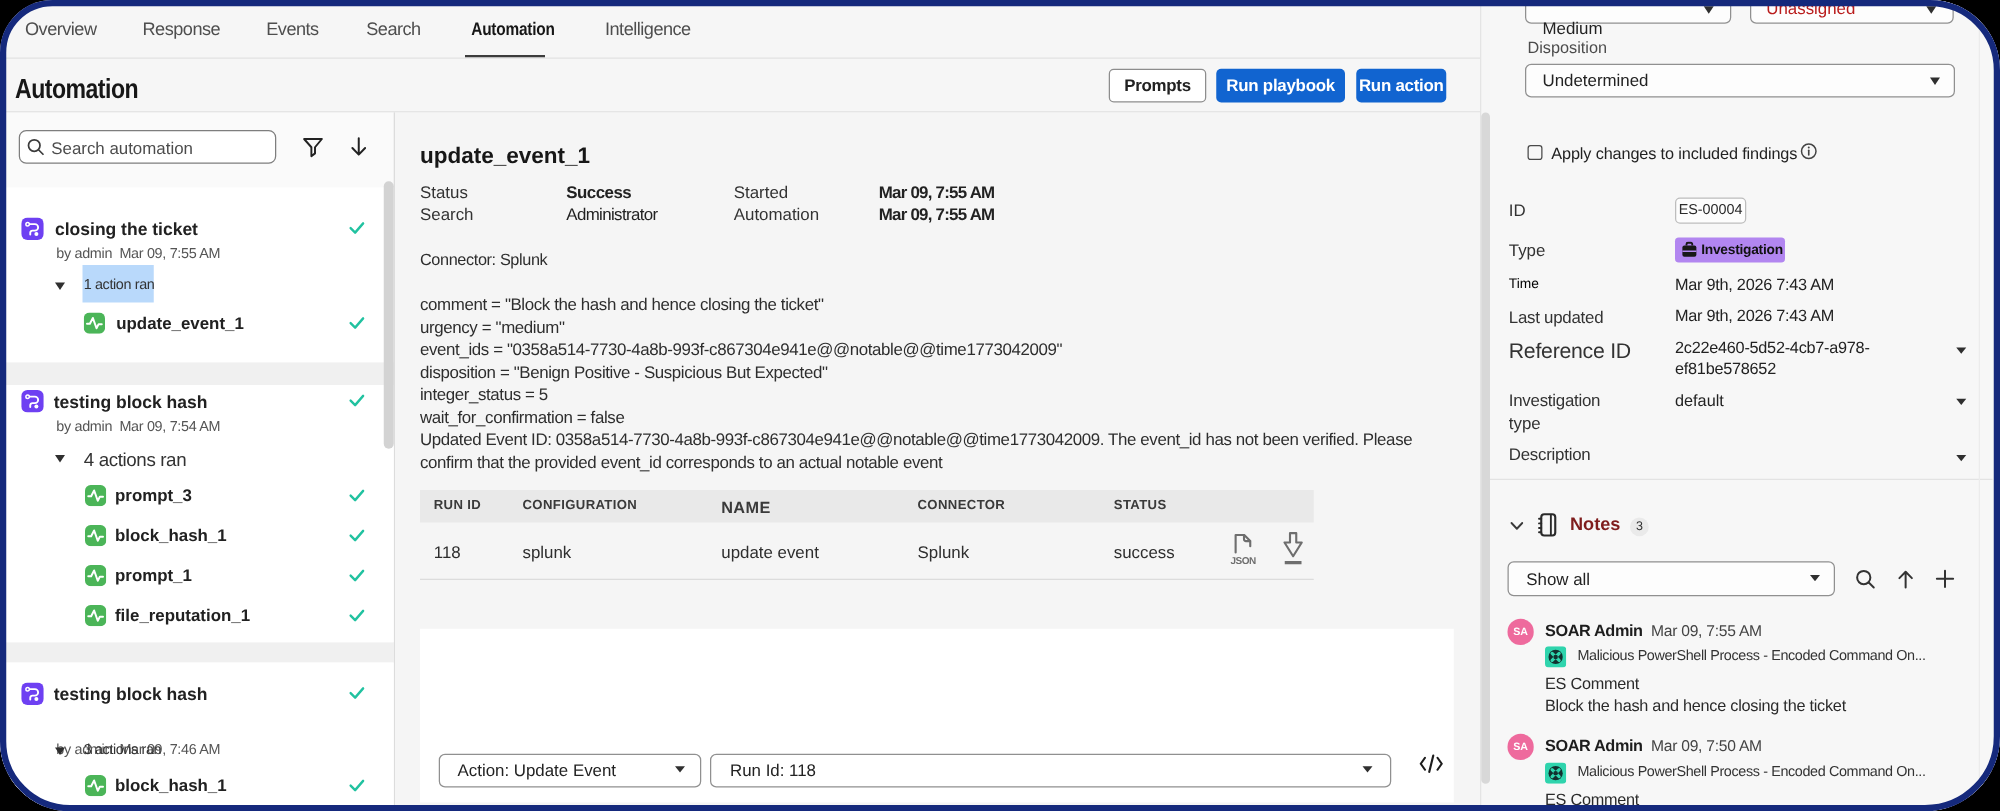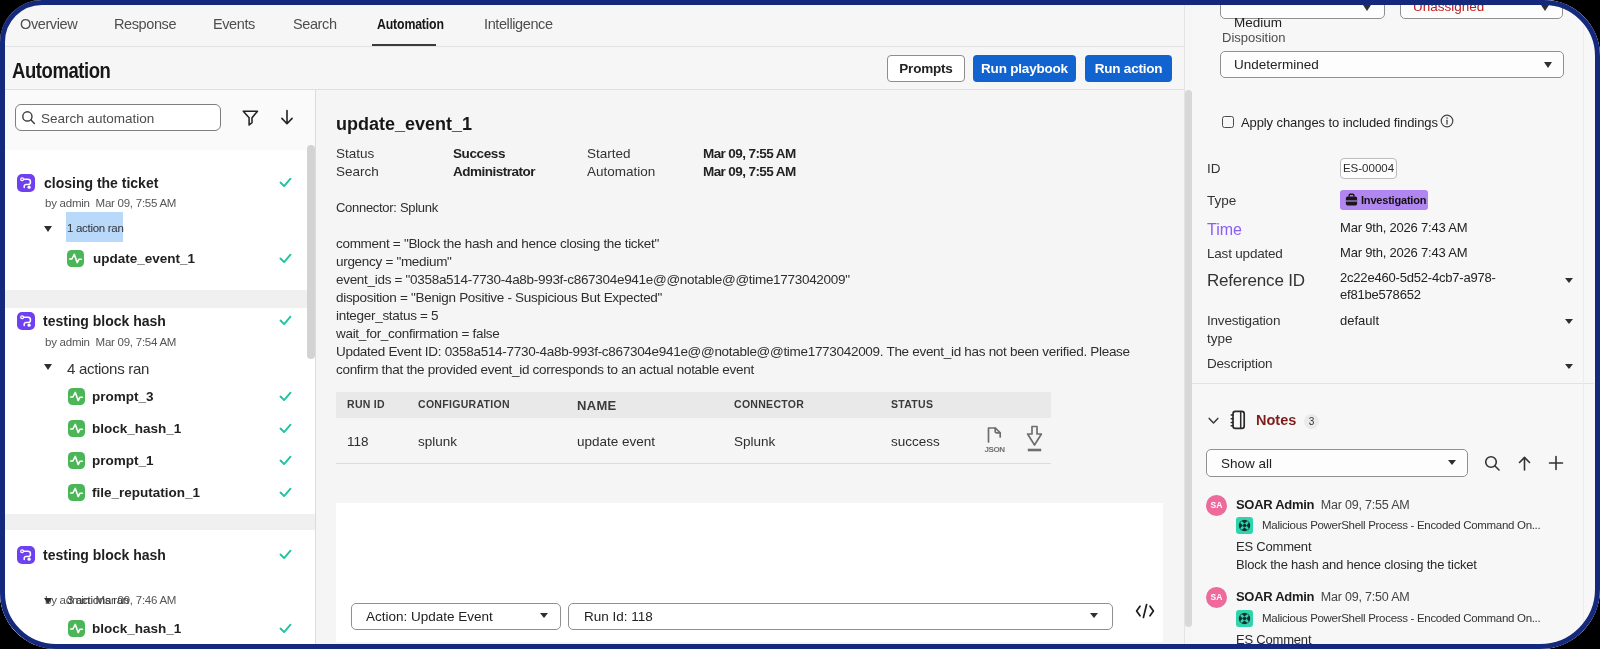--- a/index.html
+++ b/index.html
@@ -26,21 +26,21 @@
   <div class="txt" style="left:213px; top:16px; font-size:14.5px; letter-spacing:-0.4px; color:#4e4e4e;">Events</div>
   <div class="txt" style="left:293px; top:16px; font-size:14.5px; letter-spacing:-0.4px; color:#4e4e4e;">Search</div>
   <div class="txt" style="left:377px; top:16px; font-size:14.5px; letter-spacing:-0.2px; color:#161616; font-weight:700; transform:scaleX(0.85); transform-origin:left center;">Automation</div>
   <div class="txt" style="left:484px; top:16px; font-size:14.5px; letter-spacing:-0.4px; color:#4e4e4e;">Intelligence</div>
   <div class="abs" style="left:372px; top:44px; width:64px; height:2px; background:#3c3c3c;"></div>
   <div class="hline" style="left:0; top:46px; width:1184px;"></div>
 
   <div class="txt" style="left:12px; top:58px; font-size:22px; letter-spacing:-0.5px; font-weight:700; color:#171717; transform:scaleX(0.84); transform-origin:left top;">Automation</div>
   <div class="abs" style="left:887px; top:55px; width:78px; height:27px; background:#fff; border:1px solid #8d8d8d; border-radius:4px; text-align:center; line-height:25px; font-size:13.5px; letter-spacing:-0.2px; font-weight:700; color:#222;">Prompts</div>
   <div class="abs" style="left:973px; top:55px; width:103px; height:27px; background:#1164d0; border-radius:4px; text-align:center; line-height:27px; font-size:13.5px; letter-spacing:-0.2px; font-weight:700; color:#fff;">Run playbook</div>
-  <div class="abs" style="left:1085px; top:55px; width:87px; height:27px; background:#1164d0; border-radius:4px; text-align:center; line-height:27px; font-size:13.5px; letter-spacing:-0.2px; font-weight:700; color:#fff;">Run action</div>
+  <div class="abs" style="left:1085px; top:55px; width:72px; height:27px; background:#1164d0; border-radius:4px; text-align:center; line-height:27px; font-size:13.5px; letter-spacing:-0.2px; font-weight:700; color:#fff;">Run action</div>
   <div class="hline" style="left:0; top:89px; width:1184px; background:#e0e0e0;"></div>
 
   <div class="abs" style="left:0; top:90px; width:315px; height:555px; background:#fafafa;"></div>
   <div class="vline" style="left:315px; top:90px; height:555px;"></div>
 
   <div class="abs" style="left:15px; top:104px; width:206px; height:27px; background:#fff; border:1px solid #7e7e7e; border-radius:6px;"></div>
   <svg class="abs" style="left:21px; top:110px;" width="15" height="15" viewBox="0 0 15 15">
         <circle cx="6.4" cy="6.4" r="4.6" fill="none" stroke="#3c3c3c" stroke-width="1.4"></circle>
         <line x1="10" y1="10" x2="13.4" y2="13.4" stroke="#3c3c3c" stroke-width="1.4" stroke-linecap="round"></line>
       </svg>
@@ -150,21 +150,21 @@
   <svg class="check" style="left:279px; top:623px;" width="13" height="11" viewBox="0 0 13 11">
         <path d="M1.5 5.5 l3.6 3.6 L11.5 1.7" fill="none" stroke="#21c2a0" stroke-width="1.9" stroke-linecap="round" stroke-linejoin="round"></path>
       </svg>
 
   <div class="abs" style="left:316px; top:90px; width:868px; height:555px; background:#f5f5f5;"></div>
 
   <div class="txt" style="left:336px; top:114px; font-size:18px; font-weight:700; color:#171717;">update_event_1</div>
   <div class="txt" style="left:336px; top:146px; font-size:13.5px; color:#333;">Status</div>
   <div class="txt" style="left:336px; top:164px; font-size:13.5px; color:#333;">Search</div>
   <div class="txt" style="left:453px; top:146px; font-size:13.5px; letter-spacing:-0.4px; font-weight:700; color:#222;">Success</div>
-  <div class="txt" style="left:453px; top:164px; font-size:13.5px; letter-spacing:-0.5px; font-weight:700; color:#222;">Administrator</div>
+  <div class="txt" style="left:453px; top:164px; font-size:13.5px; letter-spacing:-0.5px; font-weight:400; color:#222;">Administrator</div>
   <div class="txt" style="left:587px; top:146px; font-size:13.5px; color:#333;">Started</div>
   <div class="txt" style="left:587px; top:164px; font-size:13.5px; color:#333;">Automation</div>
   <div class="txt" style="left:703px; top:146px; font-size:13.5px; letter-spacing:-0.6px; font-weight:700; color:#222;">Mar 09, 7:55 AM</div>
   <div class="txt" style="left:703px; top:164px; font-size:13.5px; letter-spacing:-0.6px; font-weight:700; color:#222;">Mar 09, 7:55 AM</div>
   <div class="txt" style="left:336px; top:200px; font-size:13px; letter-spacing:-0.3px; color:#2e2e2e;">Connector: Splunk</div>
   <div class="abs" style="left:336px; top:235px; width:860px; font-size:13.5px; letter-spacing:-0.3px; line-height:18px; color:#2e2e2e;">comment = "Block the hash and hence closing the ticket"<br>urgency = "medium"<br>event_ids = "0358a514-7730-4a8b-993f-c867304e941e@@notable@@time1773042009"<br>disposition = "Benign Positive - Suspicious But Expected"<br>integer_status = 5<br>wait_for_confirmation = false<br>Updated Event ID: 0358a514-7730-4a8b-993f-c867304e941e@@notable@@time1773042009. The event_id has not been verified. Please<br>confirm that the provided event_id corresponds to an actual notable event</div>
 
   <div class="abs" style="left:336px; top:392px; width:715px; height:26px; background:#e9e9e9;"></div>
   <div class="txt" style="left:347px; top:398px; font-size:10.5px; font-weight:700; letter-spacing:0.3px; color:#3a3a3a;">RUN ID</div>
   <div class="txt" style="left:418px; top:398px; font-size:10.5px; font-weight:700; letter-spacing:0.3px; color:#3a3a3a;">CONFIGURATION</div>
@@ -223,21 +223,21 @@
   <div class="txt" style="left:1207px; top:161px; font-size:13.5px; color:#333;">ID</div>
   <div class="abs" style="left:1340px; top:158px; width:57px; height:21px; background:#fdfdfd; border:1px solid #bdbdbd; border-radius:4px; text-align:center; line-height:19px; font-size:11.5px; color:#2c2c2c;">ES-00004</div>
   <div class="txt" style="left:1207px; top:193px; font-size:13.5px; color:#333;">Type</div>
   <div class="abs" style="left:1340px; top:190px; width:88px; height:20px; background:#b286f0; border-radius:3px;"></div>
   <svg class="abs" style="left:1345px; top:193px;" width="13" height="14" viewBox="0 0 13 14">
         <path d="M4.2 3.4 V2.3 a1.1 1.1 0 0 1 1.1-1.1 h2.4 a1.1 1.1 0 0 1 1.1 1.1 V3.4" fill="none" stroke="#181818" stroke-width="1.5"></path>
         <rect x="0.9" y="3.4" width="11.2" height="9" rx="1.6" fill="#181818"></rect>
         <line x1="0.9" y1="8" x2="12.1" y2="8" stroke="#b286f0" stroke-width="1.2"></line>
       </svg>
   <div class="txt" style="left:1361px; top:194px; font-size:11px; letter-spacing:-0.2px; font-weight:700; color:#111;">Investigation</div>
-  <div class="txt" style="left:1207px; top:221px; font-size:16px; color:#8b5cf6;">Time</div>
+  <div class="txt" style="left:1207px; top:221px; font-size:11px; color:#000000;">Time</div>
   <div class="txt" style="left:1340px; top:220px; font-size:13px; letter-spacing:-0.2px; color:#222;">Mar 9th, 2026 7:43 AM</div>
   <div class="txt" style="left:1207px; top:246px; font-size:13.5px; letter-spacing:-0.2px; color:#333;">Last updated</div>
   <div class="txt" style="left:1340px; top:245px; font-size:13px; letter-spacing:-0.2px; color:#222;">Mar 9th, 2026 7:43 AM</div>
   <div class="txt" style="left:1207px; top:271px; font-size:17px; letter-spacing:-0.2px; color:#333;">Reference ID</div>
   <div class="txt" style="left:1340px; top:270px; font-size:13px; letter-spacing:-0.2px; color:#222;">2c22e460-5d52-4cb7-a978-</div>
   <div class="txt" style="left:1340px; top:287px; font-size:13px; letter-spacing:-0.2px; color:#222;">ef81be578652</div>
   <div class="caret" style="left:1565px; top:278px; border-left-width:4px; border-right-width:4px; border-top-width:5px;"></div>
   <div class="txt" style="left:1207px; top:313px; font-size:13.5px; letter-spacing:-0.2px; color:#333;">Investigation</div>
   <div class="txt" style="left:1207px; top:331px; font-size:13.5px; color:#333;">type</div>
   <div class="txt" style="left:1340px; top:313px; font-size:13px; color:#222;">default</div>

